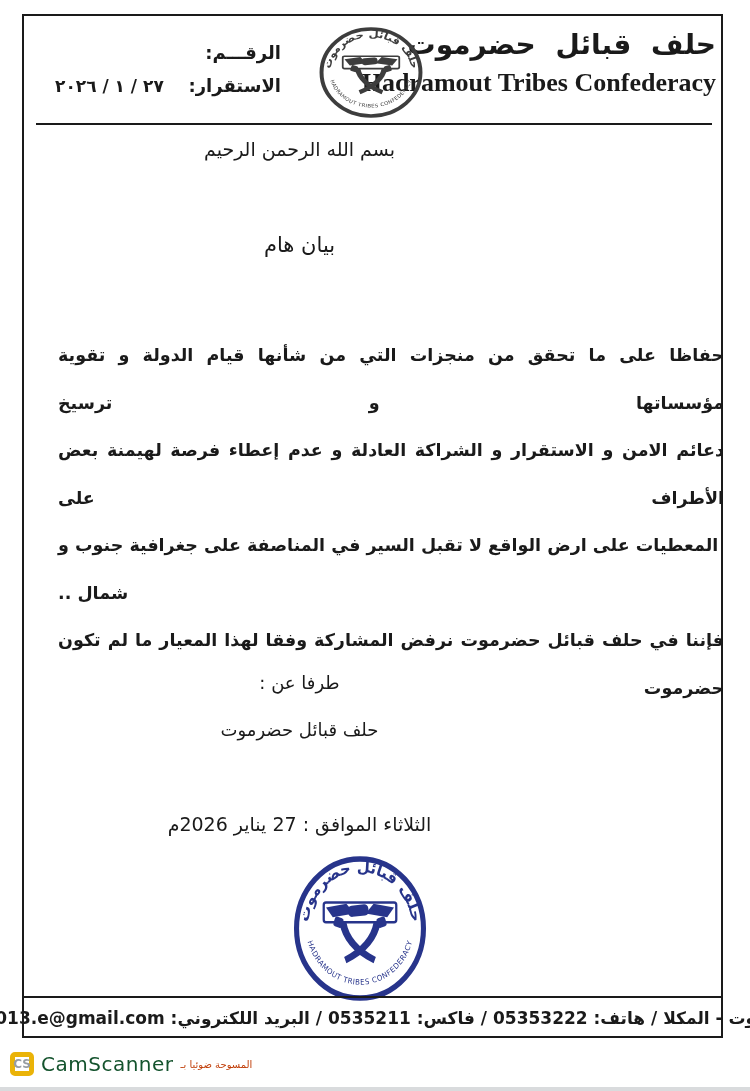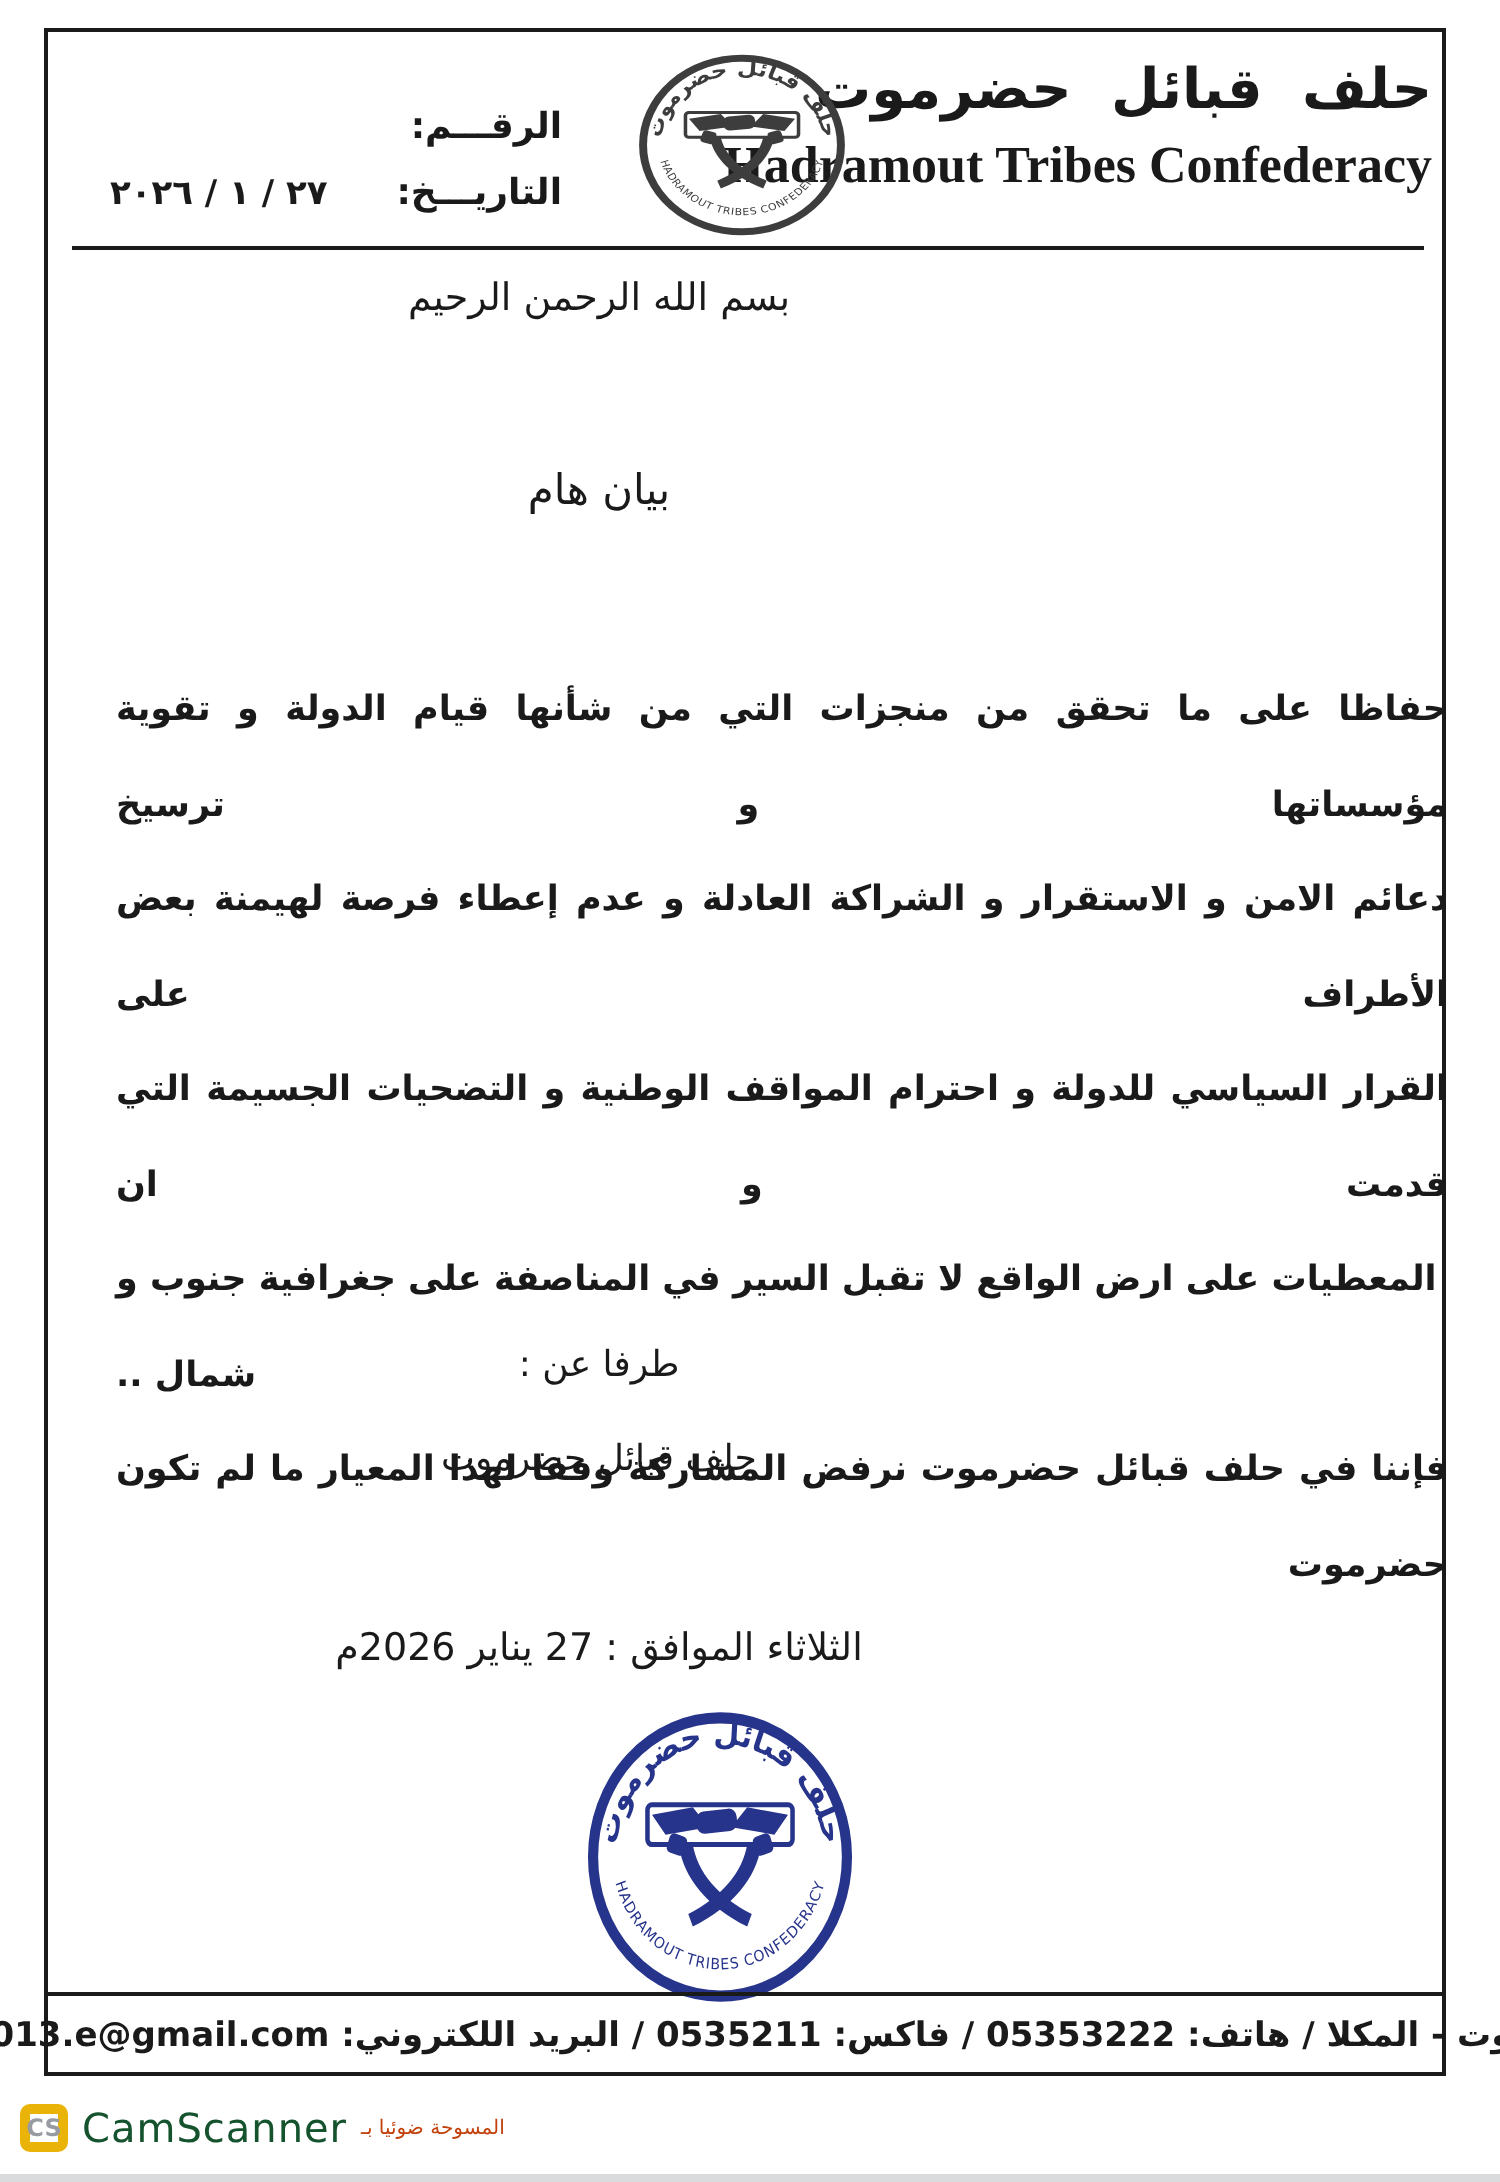--- a/index.html
+++ b/index.html
@@ -18,21 +18,21 @@
   }
   .org-en{
     position:absolute;right:34px;top:68px;font-family:"Liberation Serif",serif;
     font-size:26px;font-weight:bold;white-space:nowrap;
   }
   .emblem{display:block;}
   .emblem-top{position:absolute;left:318px;top:26px;width:106px;height:93px;color:#3d3d3d;}
   .emblem-bottom{position:absolute;left:292px;top:854px;width:136px;height:149px;color:#27348b;}
   .refs{
     position:absolute;left:55px;top:42px;width:226px;direction:rtl;
-    font-weight:bold;font-size:18px;margin-top:11px;
+    font-weight:bold;font-size:18px;
   }
   .ref-row{display:flex;justify-content:space-between;align-items:baseline;height:33px;}
   .ref-value{font-size:17px;white-space:nowrap;}
   .divider{position:absolute;left:36px;top:123px;width:676px;height:2px;background:#1a1a1a;}
   
   .centerline{position:absolute;left:0;width:599px;text-align:center;font-weight:normal;direction:rtl;}
   .basmala{top:138px;font-size:19px;}
   .stmt-title{top:233px;font-size:21px;}
   .issued-label{top:672px;font-size:18px;}
   .issued-name{top:719px;font-size:18px;}
@@ -91,34 +91,33 @@
     <rect x="15" y="-9" width="8" height="8" rx="2" fill="currentColor" transform="rotate(-18 19 -5)"></rect>
   </g>
 </svg>
 
 <div class="refs">
   <div class="ref-row">
     <span>الرقـــم:</span>
     <span class="ref-value"></span>
   </div>
   <div class="ref-row">
-    <span>التاريـــخ:</span>
+    <span>الاستقرار:</span>
     <span class="ref-value">٢٧ / ١ / ٢٠٢٦</span>
   </div>
 </div>
 
 <div class="divider"></div>
 
 <div class="centerline basmala">بسم الله الرحمن الرحيم</div>
 <div class="centerline stmt-title">بيان هام</div>
 
 <div class="body-text">
   <div class="body-line j">حفاظا على ما تحقق من منجزات التي من شأنها قيام الدولة و تقوية مؤسساتها و ترسيخ</div>
   <div class="body-line j">دعائم الامن و الاستقرار و الشراكة العادلة و عدم إعطاء فرصة لهيمنة بعض الأطراف على</div>
-  <div class="body-line j">القرار السياسي للدولة و احترام المواقف الوطنية و التضحيات الجسيمة التي قدمت و ان</div>
   <div class="body-line">المعطيات على ارض الواقع لا تقبل السير في المناصفة على جغرافية جنوب و شمال ..</div>
   <div class="body-line j">فإننا في حلف قبائل حضرموت نرفض المشاركة وفقا لهذا المعيار ما لم تكون حضرموت</div>
 </div>
 
 <div class="centerline issued-label">طرفا عن :</div>
 <div class="centerline issued-name">حلف قبائل حضرموت</div>
 <div class="centerline greg-date">الثلاثاء الموافق : 27 يناير 2026م</div>
 
 <svg class="emblem emblem-bottom" viewBox="-60 -60 120 120" preserveAspectRatio="none">
   <circle cx="0" cy="0" r="56" fill="none" stroke="currentColor" stroke-width="4.5"></circle>

